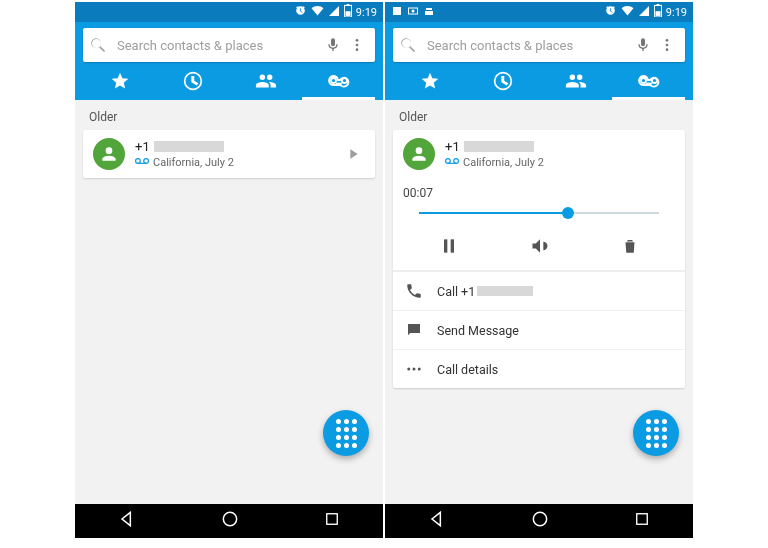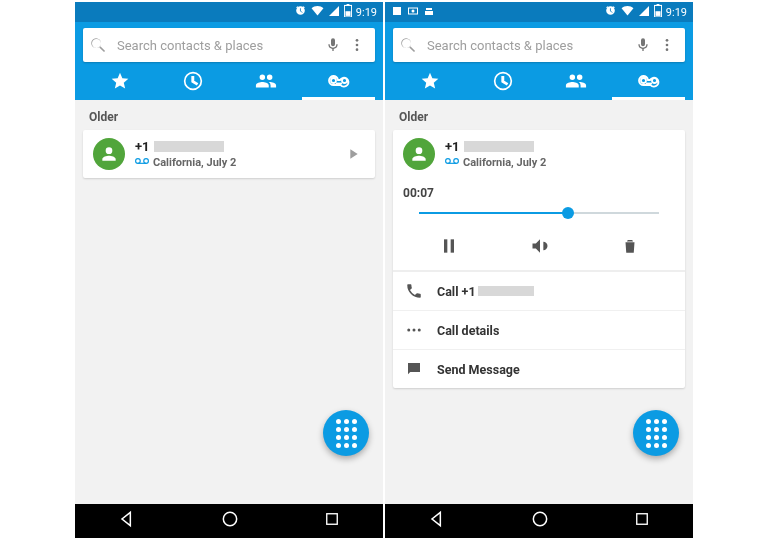--- a/index.html
+++ b/index.html
@@ -93,21 +93,20 @@
     height: 3px;
     background: #fff;
   }
 
   
   .list-body {
     flex: 1;
     background: #f2f2f2;
     overflow-y: auto;
     position: relative;
-    font-weight: bold;
   }
   .section-label {
     font-size: 12px;
     color: #555;
     padding: 10px 14px 6px 14px;
   }
   .card {
     background: #fff;
     margin: 0 8px 8px 8px;
     border-radius: 2px;
@@ -524,31 +523,31 @@
 
         <div class="action-list">
           <div class="action-row">
             <svg width="18" height="18" viewBox="0 0 24 24">
                 <path d="M6.6 10.8a15 15 0 006.6 6.6l2.2-2.2a1 1 0 011-.25 11.4 11.4 0 003.6.58 1 1 0 011 1V20a1 1 0 01-1 1A17 17 0 013 4a1 1 0 011-1h3.5a1 1 0 011 1 11.4 11.4 0 00.58 3.6 1 1 0 01-.25 1z"></path>
               </svg>
             <span><span>Call +1</span><span class="redacted-sm"></span></span>
           </div>
           <div class="action-row">
             <svg width="18" height="18" viewBox="0 0 24 24">
+                <path d="M4 4h16v12H7l-3 3zM7 8h10v1.5H7zM7 11h7v1.5H7z" fill="#555"></path>
+              </svg>
+            <span>Send Message</span>
+          </div>
+          <div class="action-row">
+            <svg width="18" height="18" viewBox="0 0 24 24">
                 <circle cx="5" cy="12" r="2"></circle>
                 <circle cx="12" cy="12" r="2"></circle>
                 <circle cx="19" cy="12" r="2"></circle>
               </svg>
             <span>Call details</span>
-          </div>
-          <div class="action-row">
-            <svg width="18" height="18" viewBox="0 0 24 24">
-                <path d="M4 4h16v12H7l-3 3zM7 8h10v1.5H7zM7 11h7v1.5H7z" fill="#555"></path>
-              </svg>
-            <span>Send Message</span>
           </div>
         </div>
       </div>
 
       <div class="fab">
         <div class="dialpad-dots">
           <span></span>
             <span></span>
             <span></span>
           <span></span>

